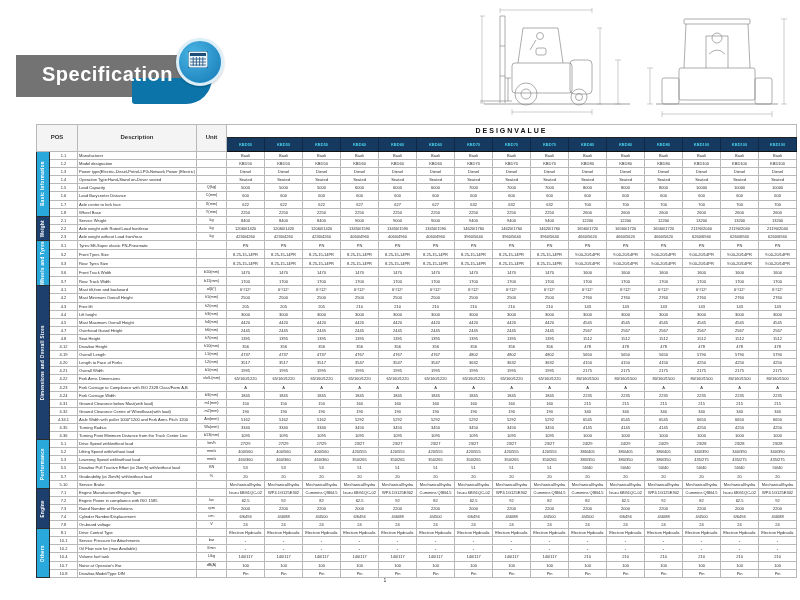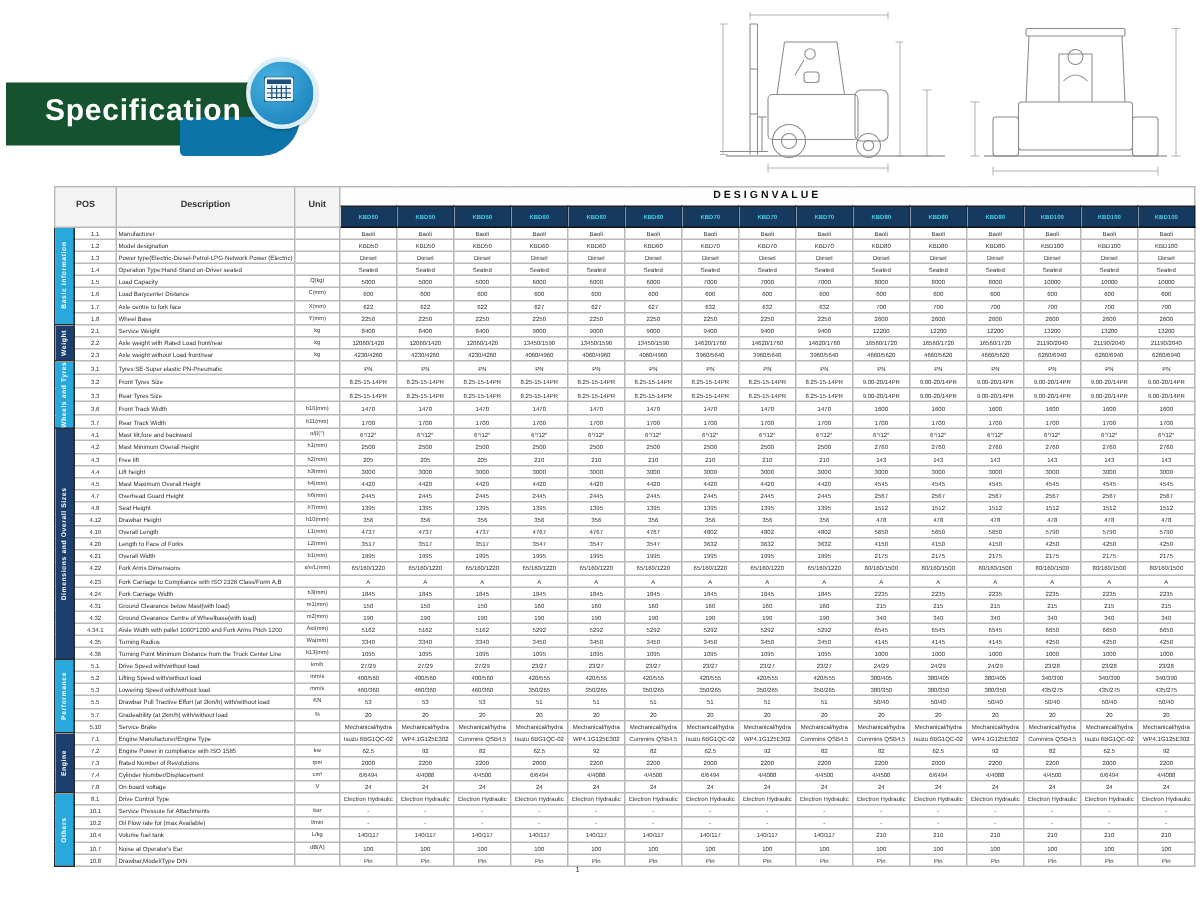--- a/index.html
+++ b/index.html
@@ -2,22 +2,22 @@
 <html><head>
 <meta charset="utf-8">
 <style>
   html,body{margin:0;padding:0;}
   body{
     width:800px;height:600px;position:relative;overflow:hidden;
     background:#ffffff;font-family:"Liberation Sans", sans-serif;
   }
   
   .banner{
-    position:absolute;left:4px;top:55px;width:192px;height:42px;
-    background:#14532d;border-radius:0 22px 22px 0;z-index:2;
+    position:absolute;left:16px;top:55px;width:192px;height:42px;
+    background:#737373;border-radius:0 22px 22px 0;z-index:2;
   }
   .banner:after{
     content:"";position:absolute;right:-4px;bottom:-7px;width:80px;height:26px;
     background:#0c74a8;border-radius:0 0 34px 4px;z-index:-1;
   }
   .banner-text{
     position:absolute;left:26px;top:8px;color:#fff;font-size:20px;font-weight:bold;
     letter-spacing:.5px;
   }
   .banner-icon{

